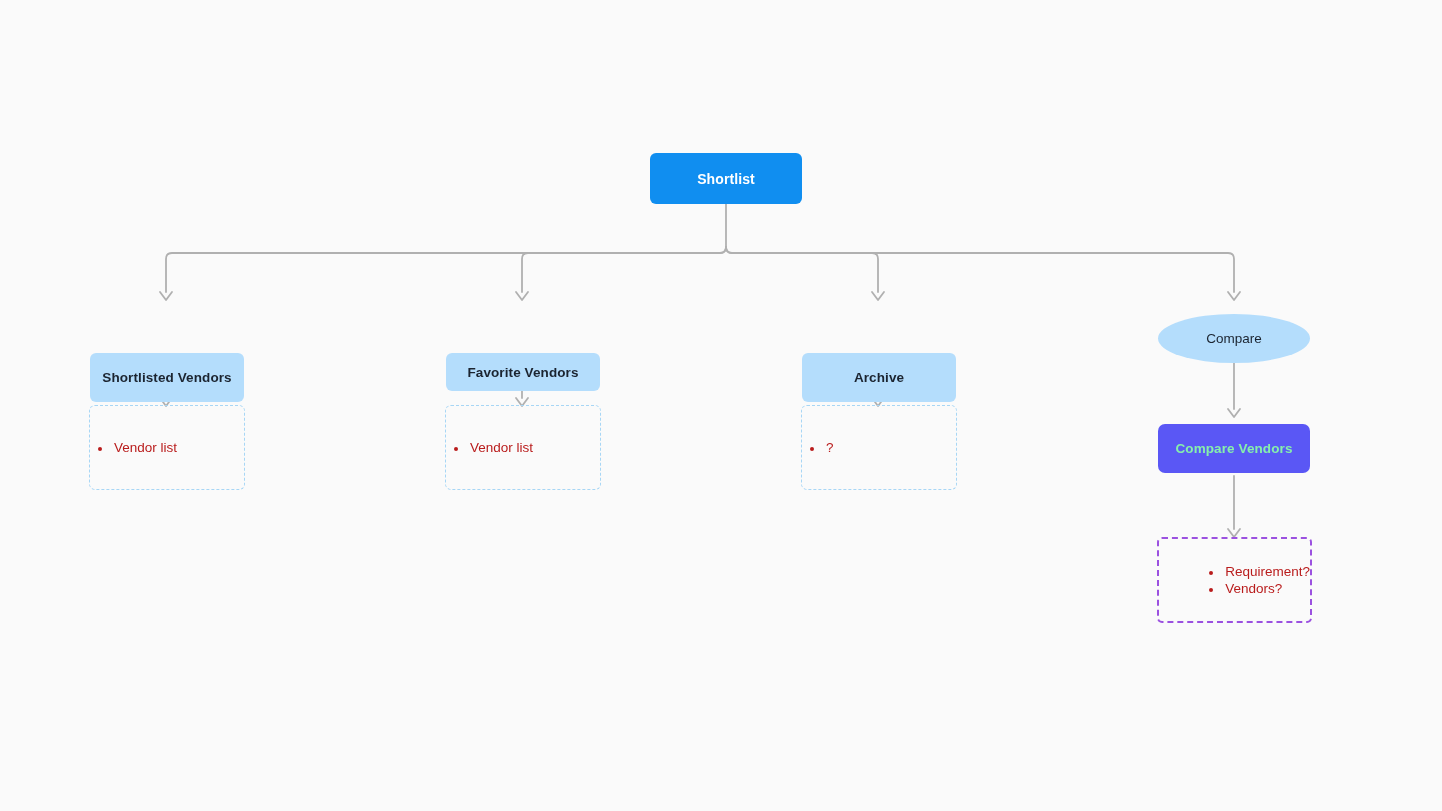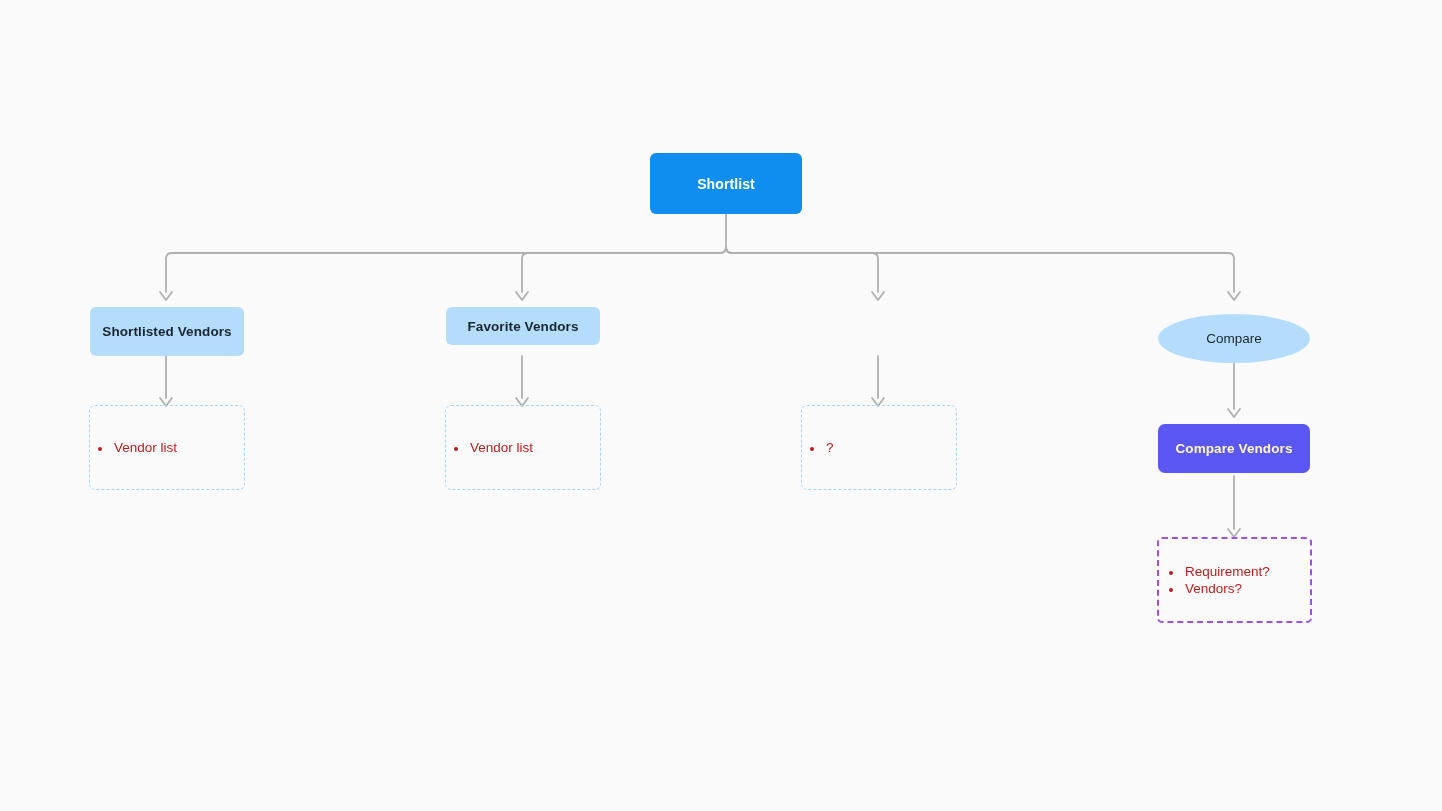--- a/index.html
+++ b/index.html
@@ -44,31 +44,32 @@
     font-weight: bold;
     letter-spacing: 0.1px;
   }
   .node-sub {
     background: #b4ddfc;
     color: #1b2430;
     border-radius: 6px;
     font-size: 13.5px;
     font-weight: bold;
     letter-spacing: 0.1px;
+    margin-top: 46px;
   }
   .node-ellipse {
     background: #b4ddfc;
     color: #1b2430;
     border-radius: 50%;
     font-size: 13.5px;
     font-weight: normal;
   }
   .node-action {
     background: #5a57f5;
-    color: #fef9c3;
+    color: #86efac;
     border-radius: 7px;
     font-size: 13.5px;
     font-weight: bold;
     letter-spacing: 0.1px;
   }
 
   
   .note {
     position: absolute;
     box-sizing: border-box;
@@ -76,20 +77,21 @@
     align-items: center;
     background: transparent;
     border-radius: 6px;
   }
   .note-blue {
     border: 1.6px dashed #a7d6f5;
   }
   .note-purple {
     border: 2.4px dashed #9b51e0;
     border-radius: 5px;
+    justify-content: flex-end;
   }
   .note ul {
     margin: 0;
     padding: 0 0 0 20px;
     list-style: disc;
   }
   .note-blue ul { padding-left: 22px; }
   .note-purple ul { padding-left: 24px; }
   .note li {
     color: #b91c1c;
@@ -130,32 +132,35 @@
       <path d="M872,292 L878,300 L884,292"></path>
       <path d="M1228,292 L1234,300 L1240,292"></path>
       <path d="M160,398 L166,406 L172,398"></path>
       <path d="M516,398 L522,406 L528,398"></path>
       <path d="M872,398 L878,406 L884,398"></path>
       <path d="M1228,409 L1234,417 L1240,409"></path>
       <path d="M1228,529 L1234,537 L1240,529"></path>
     </g>
   </svg>
 
-  <div class="node node-root" style="left:650px; top:153px; width:152px; height:61px;">
+  <div class="node node-root" style="left:650px; top:153px; width:152px; height:51px;">
     <span>Shortlist</span>
   </div>
 
   <div class="node node-sub" style="left:90px; top:307px; width:154px; height:49px;">
     <span>Shortlisted Vendors</span>
   </div>
 
   <div class="node node-sub" style="left:446px; top:307px; width:154px; height:38px;">
     <span>Favorite Vendors</span>
   </div>
 
+  <div class="node node-sub" style="left:802px; top:307px; width:154px; height:49px;">
+    <span>Archive</span>
+  </div>
 
   <div class="node node-ellipse" style="left:1158px; top:314px; width:152px; height:49px;justify-content:center;">
     <span>Compare</span>
   </div>
 
   <div class="note note-blue" style="left:89px; top:405px; width:156px; height:85px;">
     <ul>
       <li>Vendor list</li>
     </ul>
   </div>

